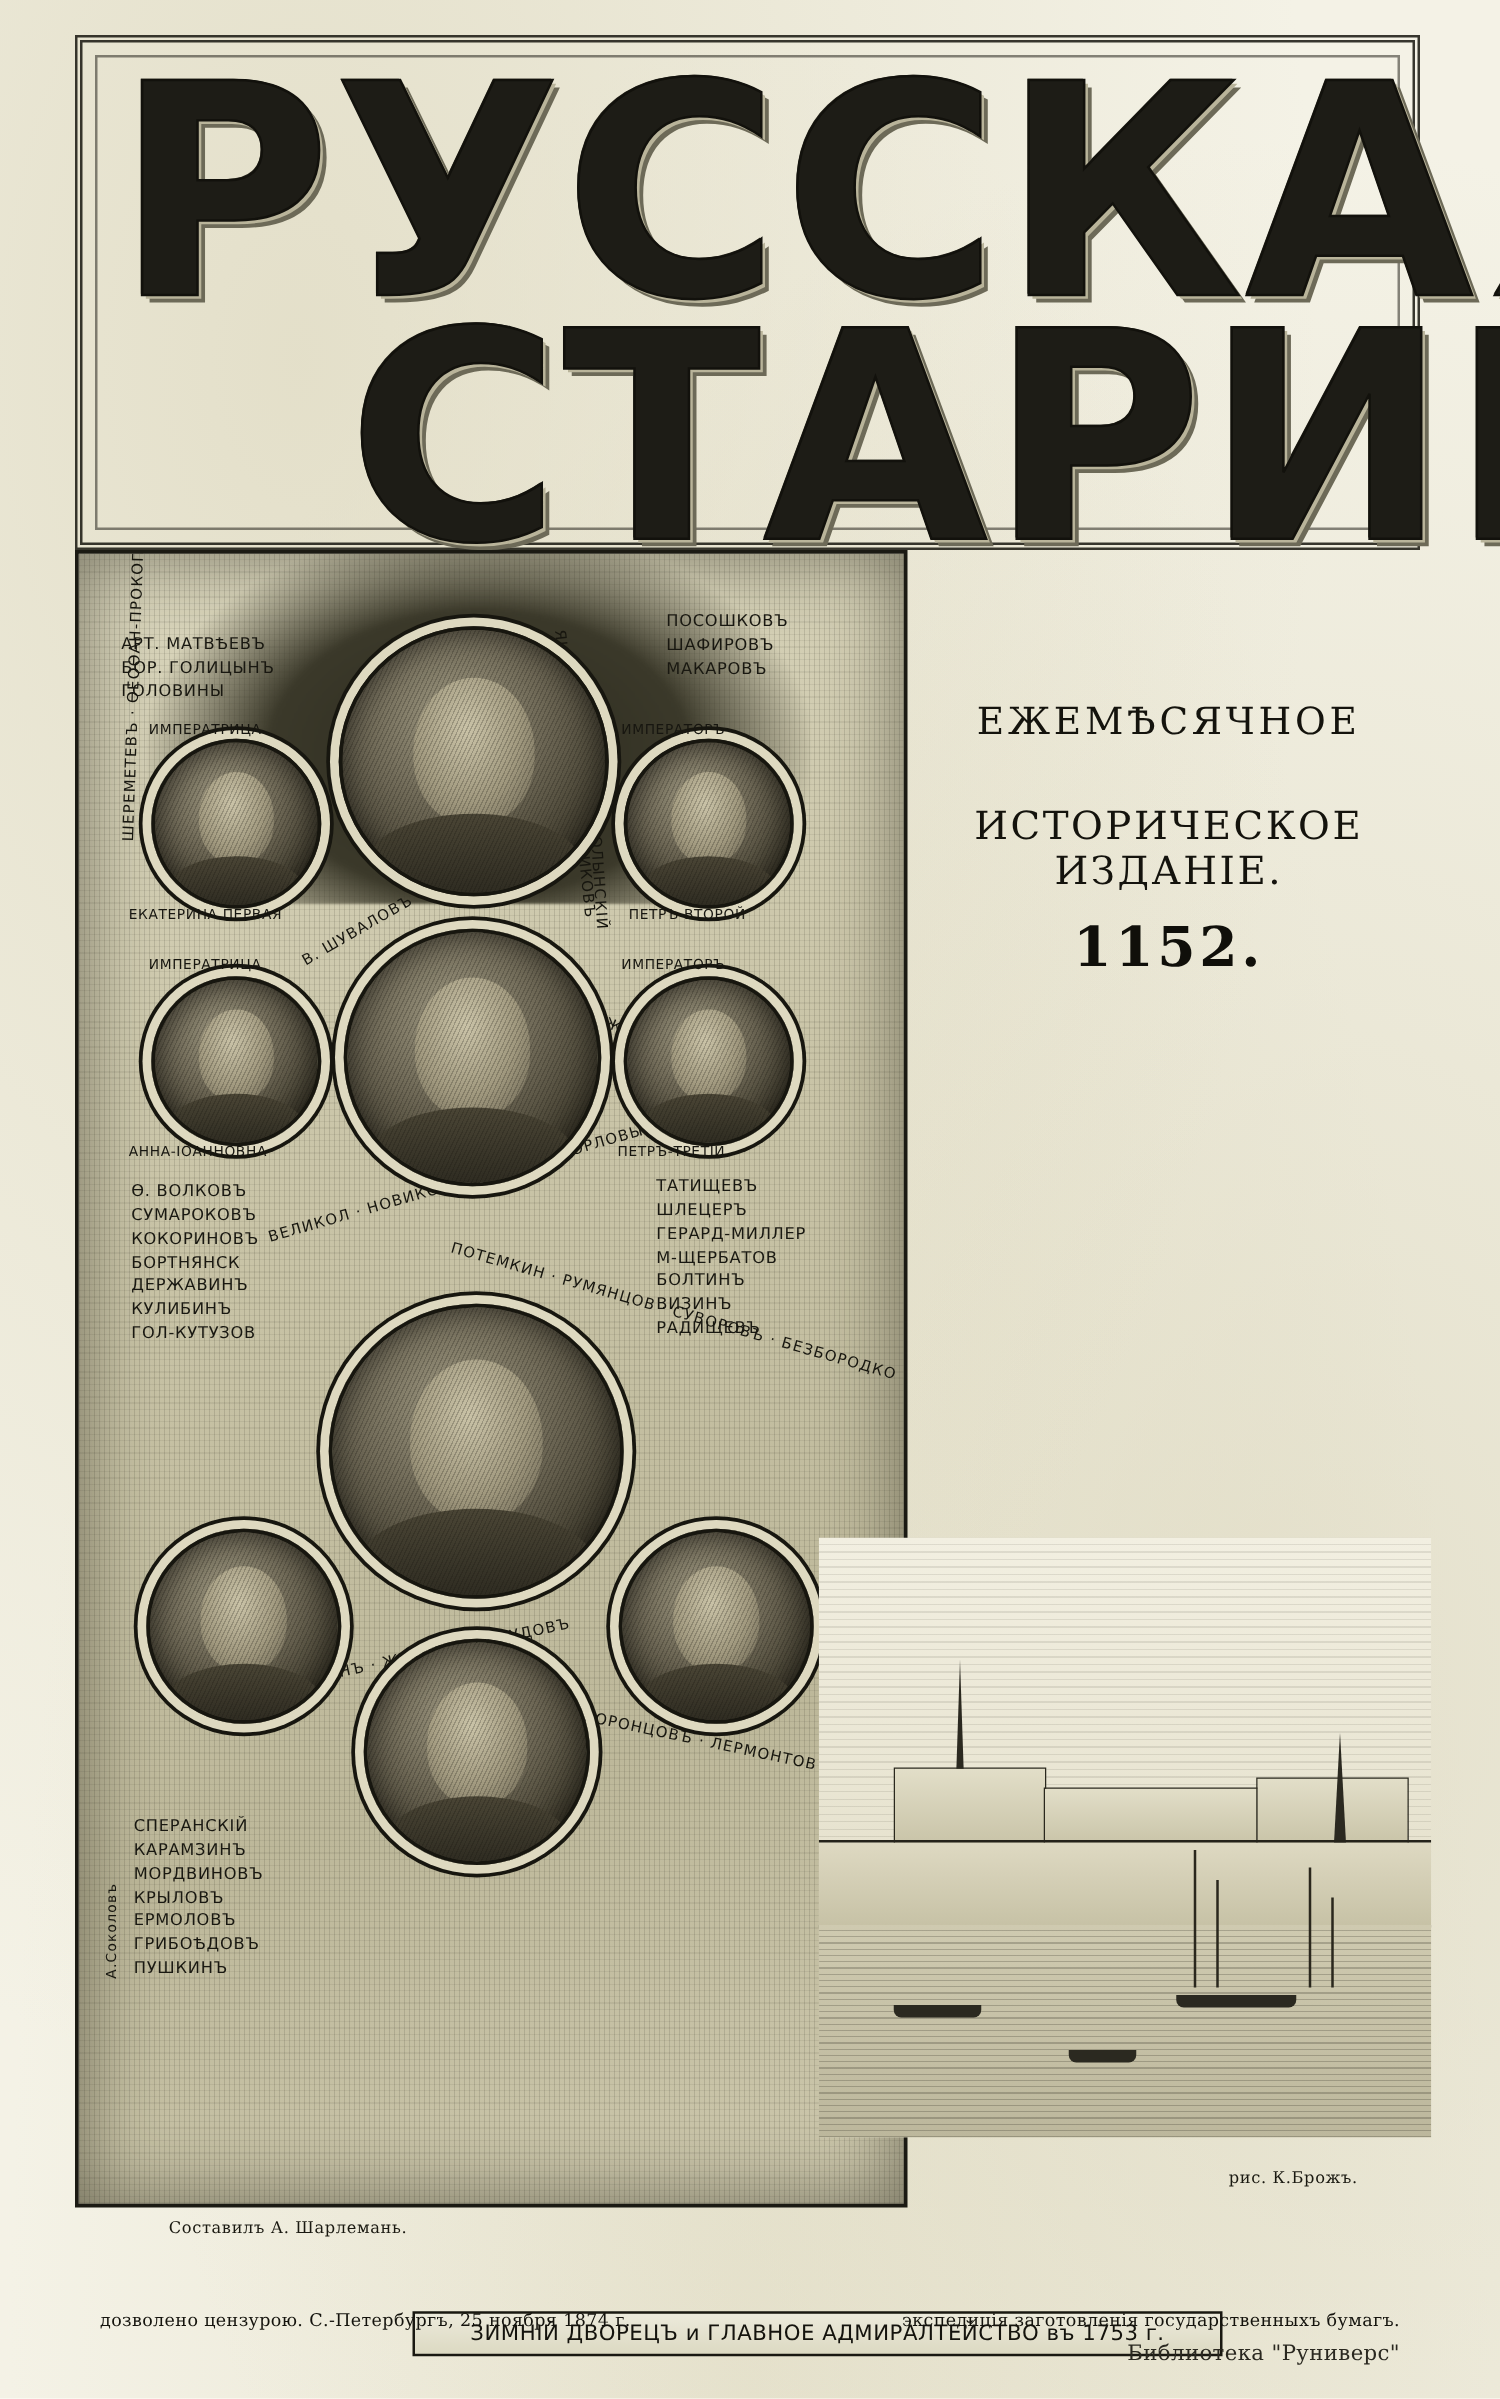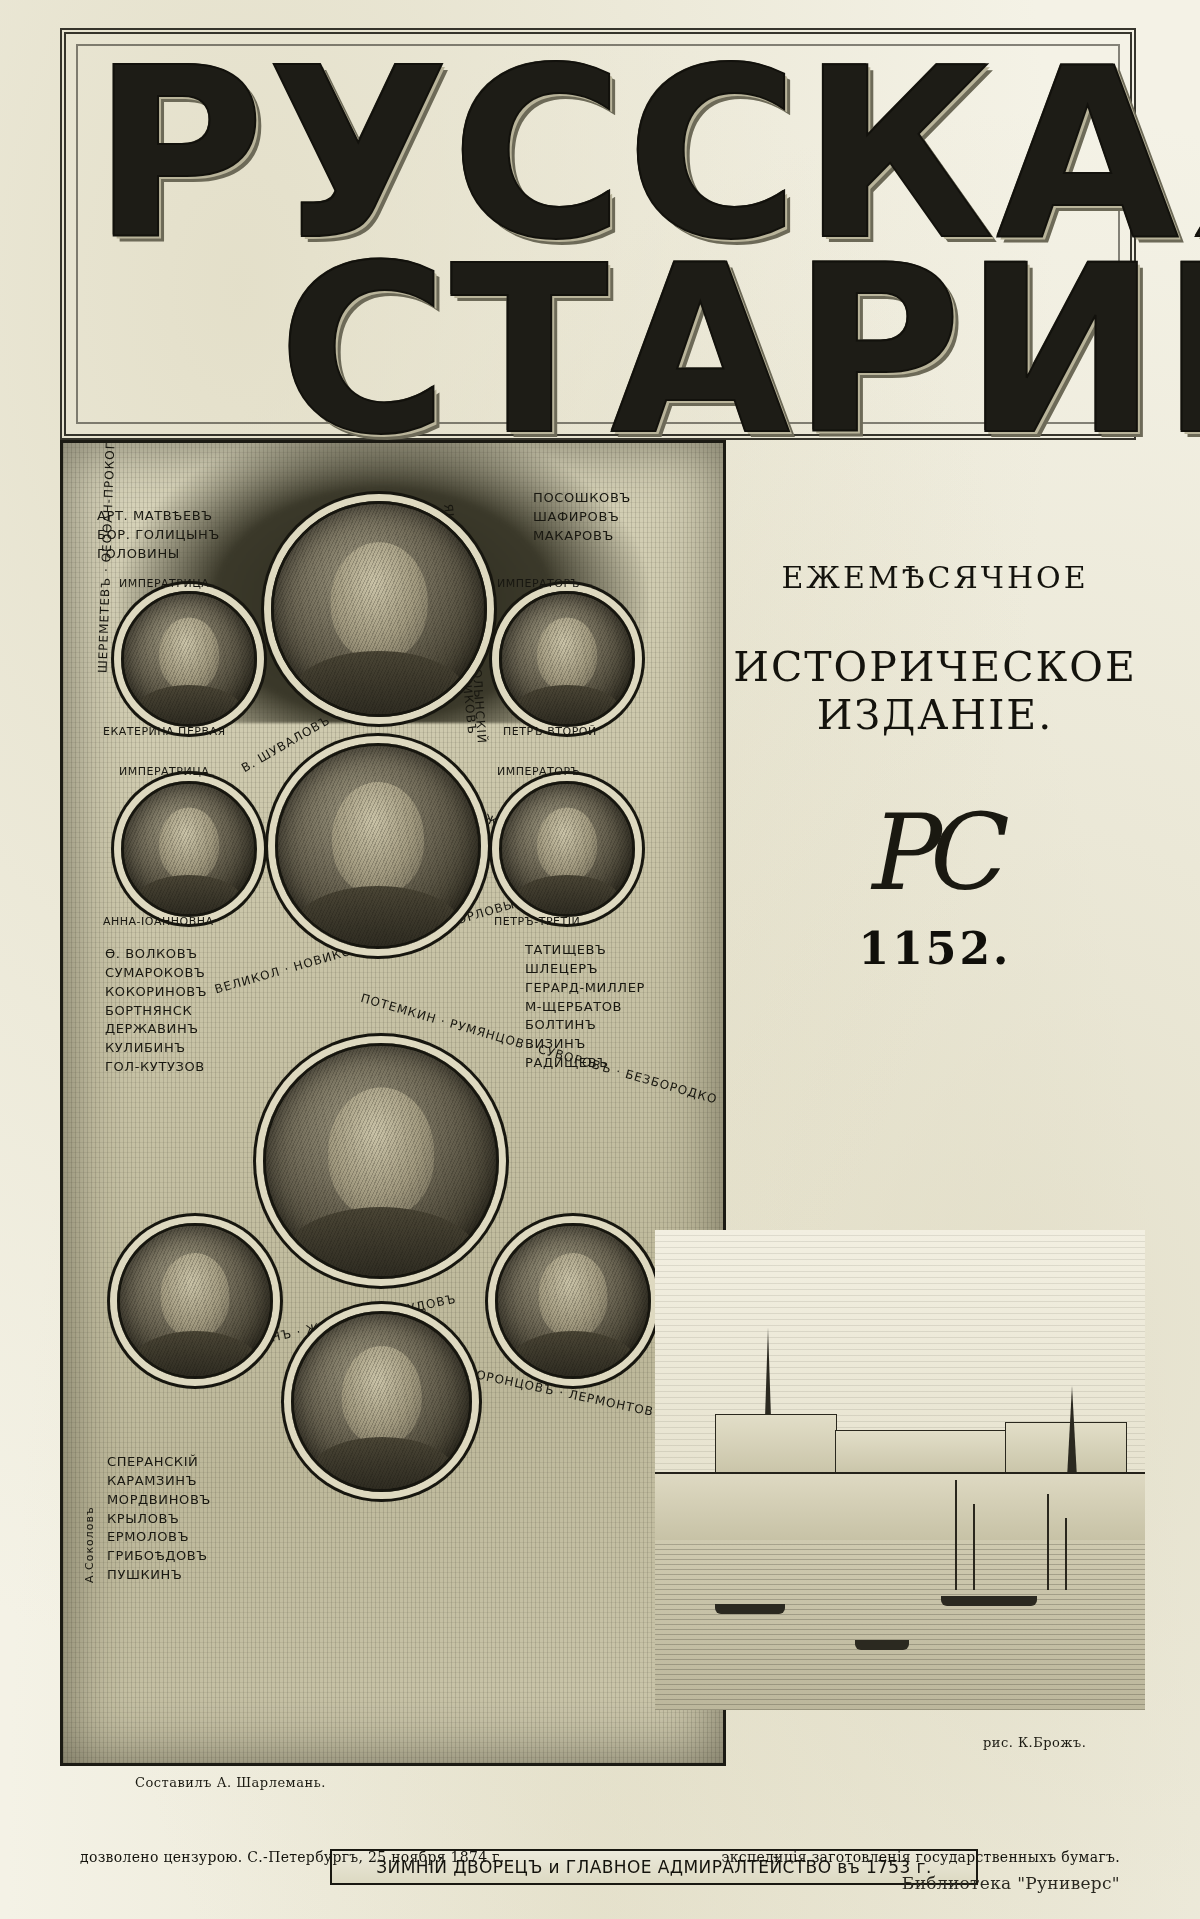--- a/index.html
+++ b/index.html
@@ -208,21 +208,21 @@
   }
   .sub1 {
     font-family: "DejaVu Serif", serif;
     font-size: 30px;
     letter-spacing: 3px;
     color: #14130d;
   }
   .sub2 {
     margin-top: 48px;
     font-family: "DejaVu Serif", serif;
-    font-size: 41px;
+    font-size: 31px;
     letter-spacing: 2px;
     color: #14130d;
   }
   .monogram {
     margin-top: 62px;
     font-family: "DejaVu Serif", serif;
     font-size: 104px;
     line-height: 1;
     color: #1a1911;
     letter-spacing: -12px;
@@ -471,21 +471,20 @@
     </div>
 
     <div class="vname" style="left:20px; top:1070px; transform: rotate(-90deg) translate(-70px,0); font-size:11px;">А.Соколовъ</div>
   </div>
 
   <div class="plate-caption">ЗИМНІЙ ДВОРЕЦЪ и ГЛАВНОЕ АДМИРАЛТЕЙСТВО въ 1753 г.</div>
 
   <div class="right-col">
     <div class="sub1">ЕЖЕМѢСЯЧНОЕ</div>
     <div class="sub2">ИСТОРИЧЕСКОЕ ИЗДАНІЕ.</div>
-    <div class="monogram">РС</div>
     <div class="year">1152.</div>
   </div>
 
   <div class="vignette">
     <div class="sky"></div>
 
     <div class="spire" style="left:108px;"></div>
     <div class="bldg" style="left:60px; width:120px; height:62px;"></div>
     <div class="bldg" style="left:180px; width:170px; height:46px;"></div>
     <div class="bldg" style="left:350px; width:120px; height:54px;"></div>

